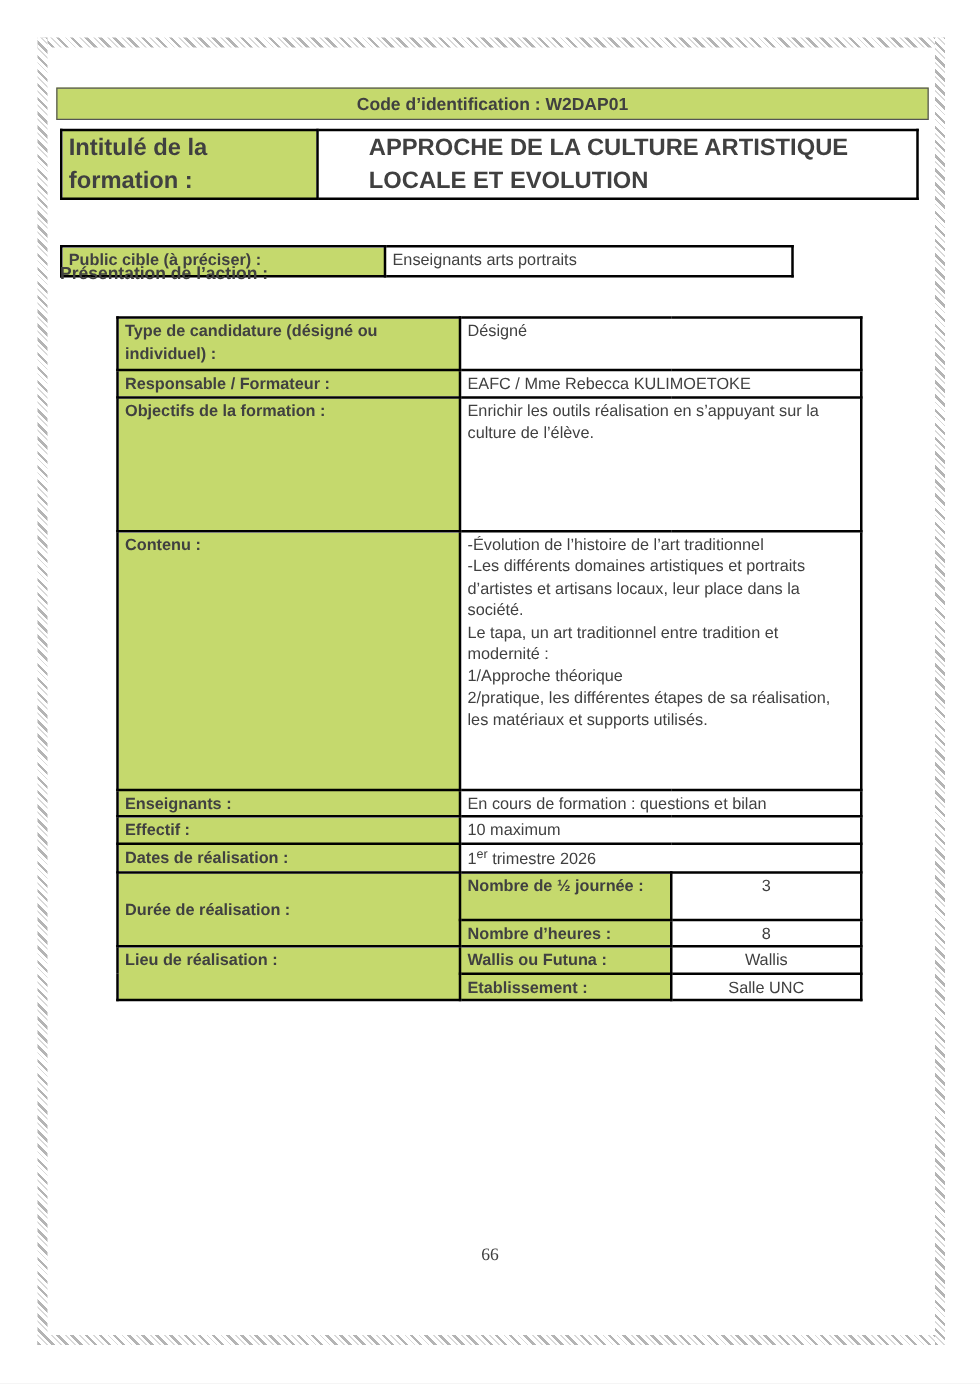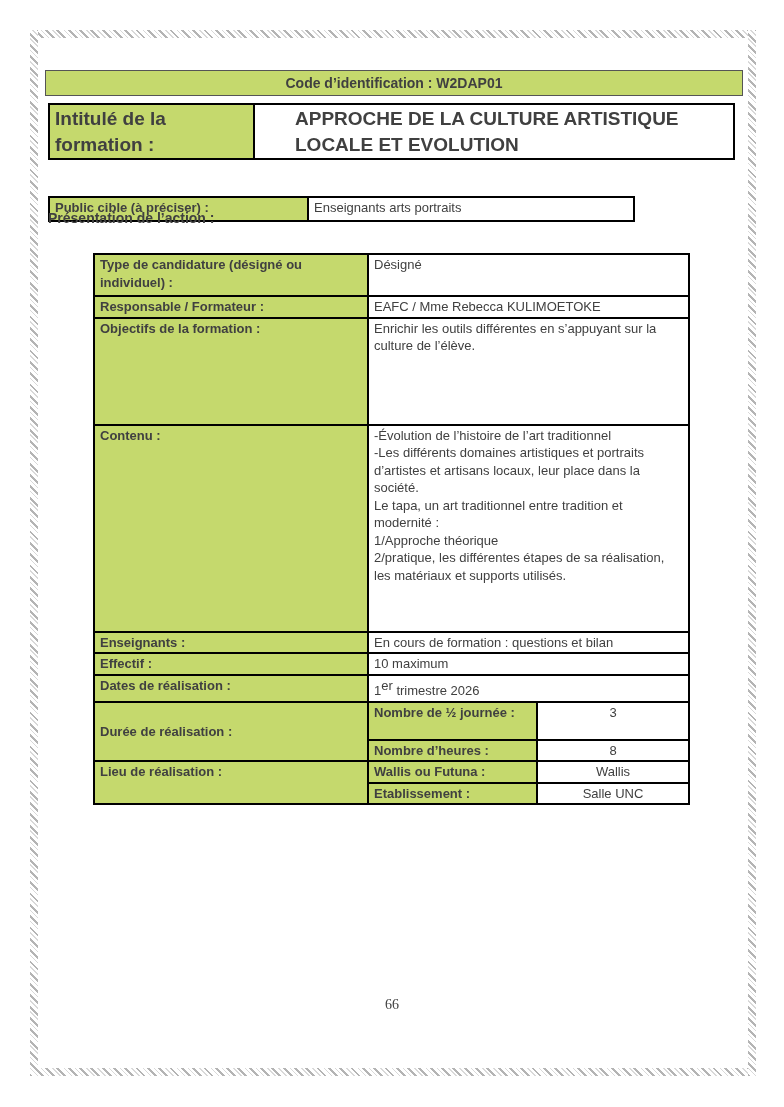--- a/index.html
+++ b/index.html
@@ -54,21 +54,21 @@
     position: absolute; left: 48px; top: 210px;
     font-weight: bold; font-size: 14px;
   }
 
   
   .main-table { left: 93px; top: 240px; width: 595px; margin-top: 13px; }
   .main-table td.val { background: #fff; }
   .main-table td.subval { text-align: center; }
   .main-table td.mid { vertical-align: middle; }
   .pre { white-space: pre-line; }
-  sup { font-size: 13px; }
+  sup { font-size: 10px; }
 
   .page-number {
     position: absolute; left: 0; top: 997px; width: 100%;
     text-align: center;
     font-family: "Liberation Serif", serif;
     font-size: 14px;
   }
 </style>
 </head>
 <body>
@@ -125,21 +125,21 @@
       <td class="val" colspan="2">Désigné</td>
     </tr>
 
     <tr style="height:21px">
       <td class="lbl green-bg">Responsable / Formateur :</td>
       <td class="val" colspan="2">EAFC / Mme Rebecca KULIMOETOKE</td>
     </tr>
 
     <tr style="height:107px">
       <td class="lbl green-bg">Objectifs de la formation :</td>
-      <td class="val" colspan="2">Enrichir les outils différentes en s’appuyant sur la culture de l’élève.</td>
+      <td class="val" colspan="2">Enrichir les outils réalisation en s’appuyant sur la culture de l’élève.</td>
     </tr>
 
     <tr style="height:207px">
       <td class="lbl green-bg">Contenu :</td>
       <td class="val pre" colspan="2">-Évolution de l’histoire de l’art traditionnel
 -Les différents domaines artistiques et portraits d’artistes et artisans locaux, leur place dans la société.
 Le tapa, un art traditionnel entre tradition et modernité :
 1/Approche théorique
 2/pratique, les différentes étapes de sa réalisation, les matériaux et supports utilisés.</td>
     </tr>

